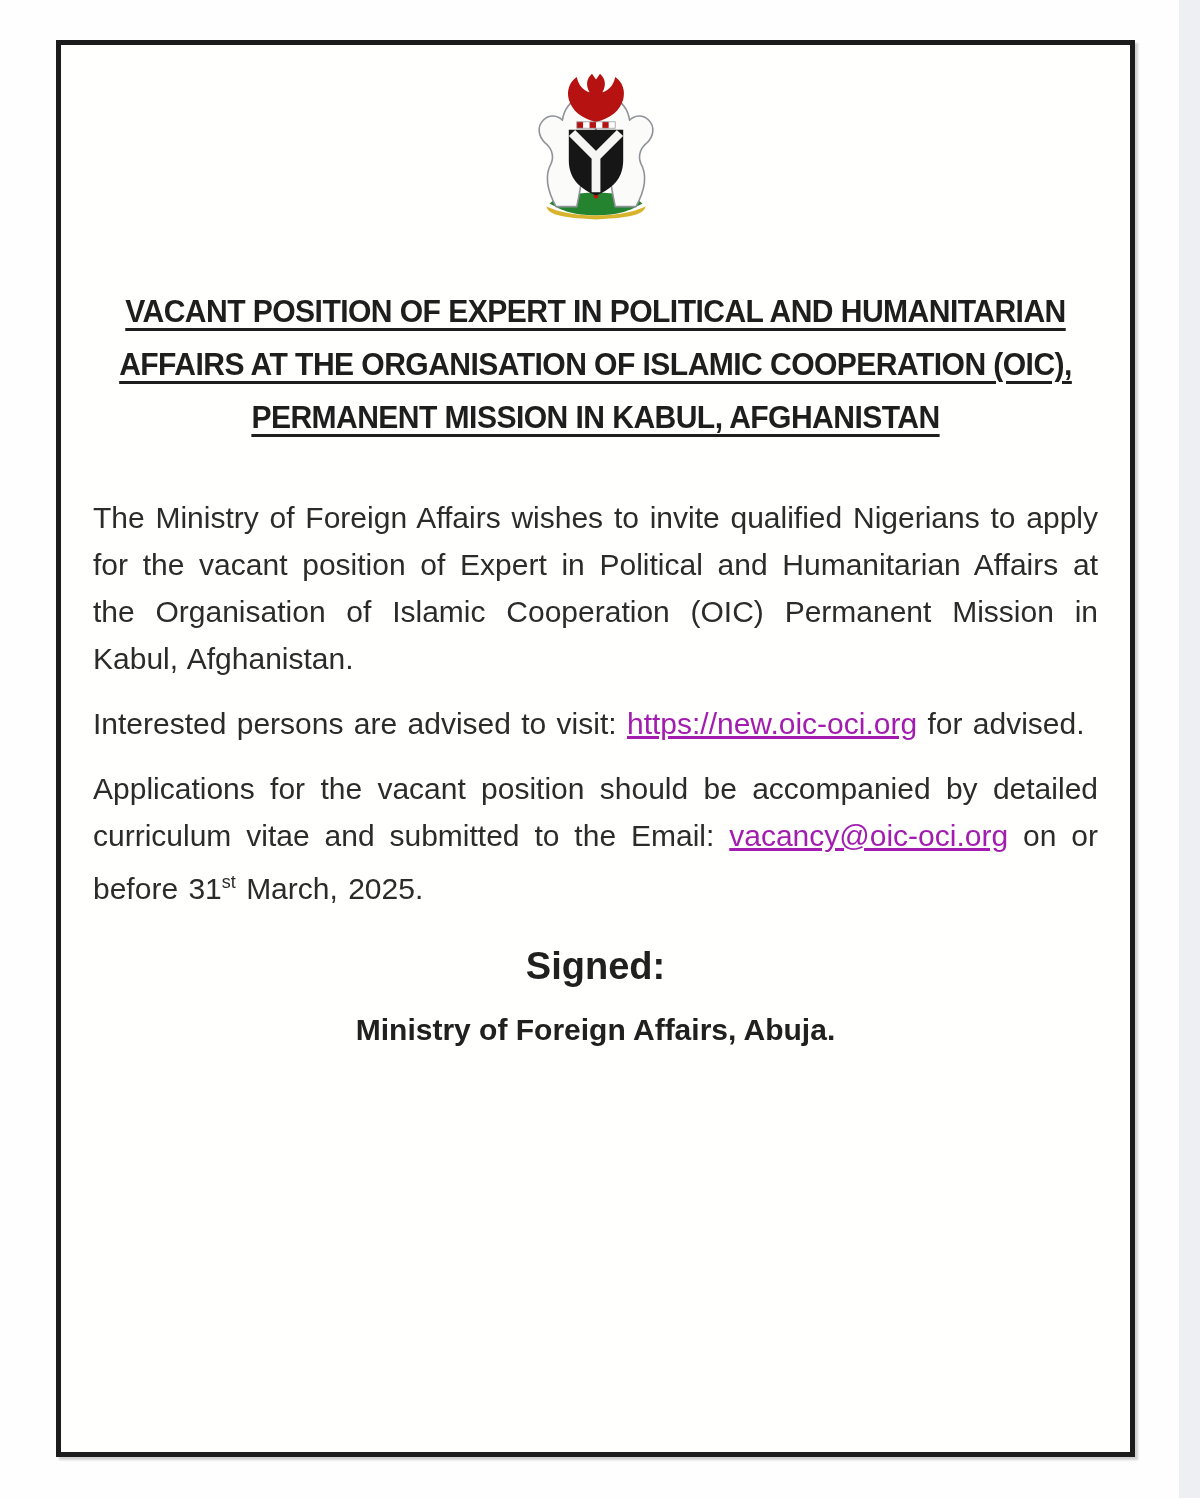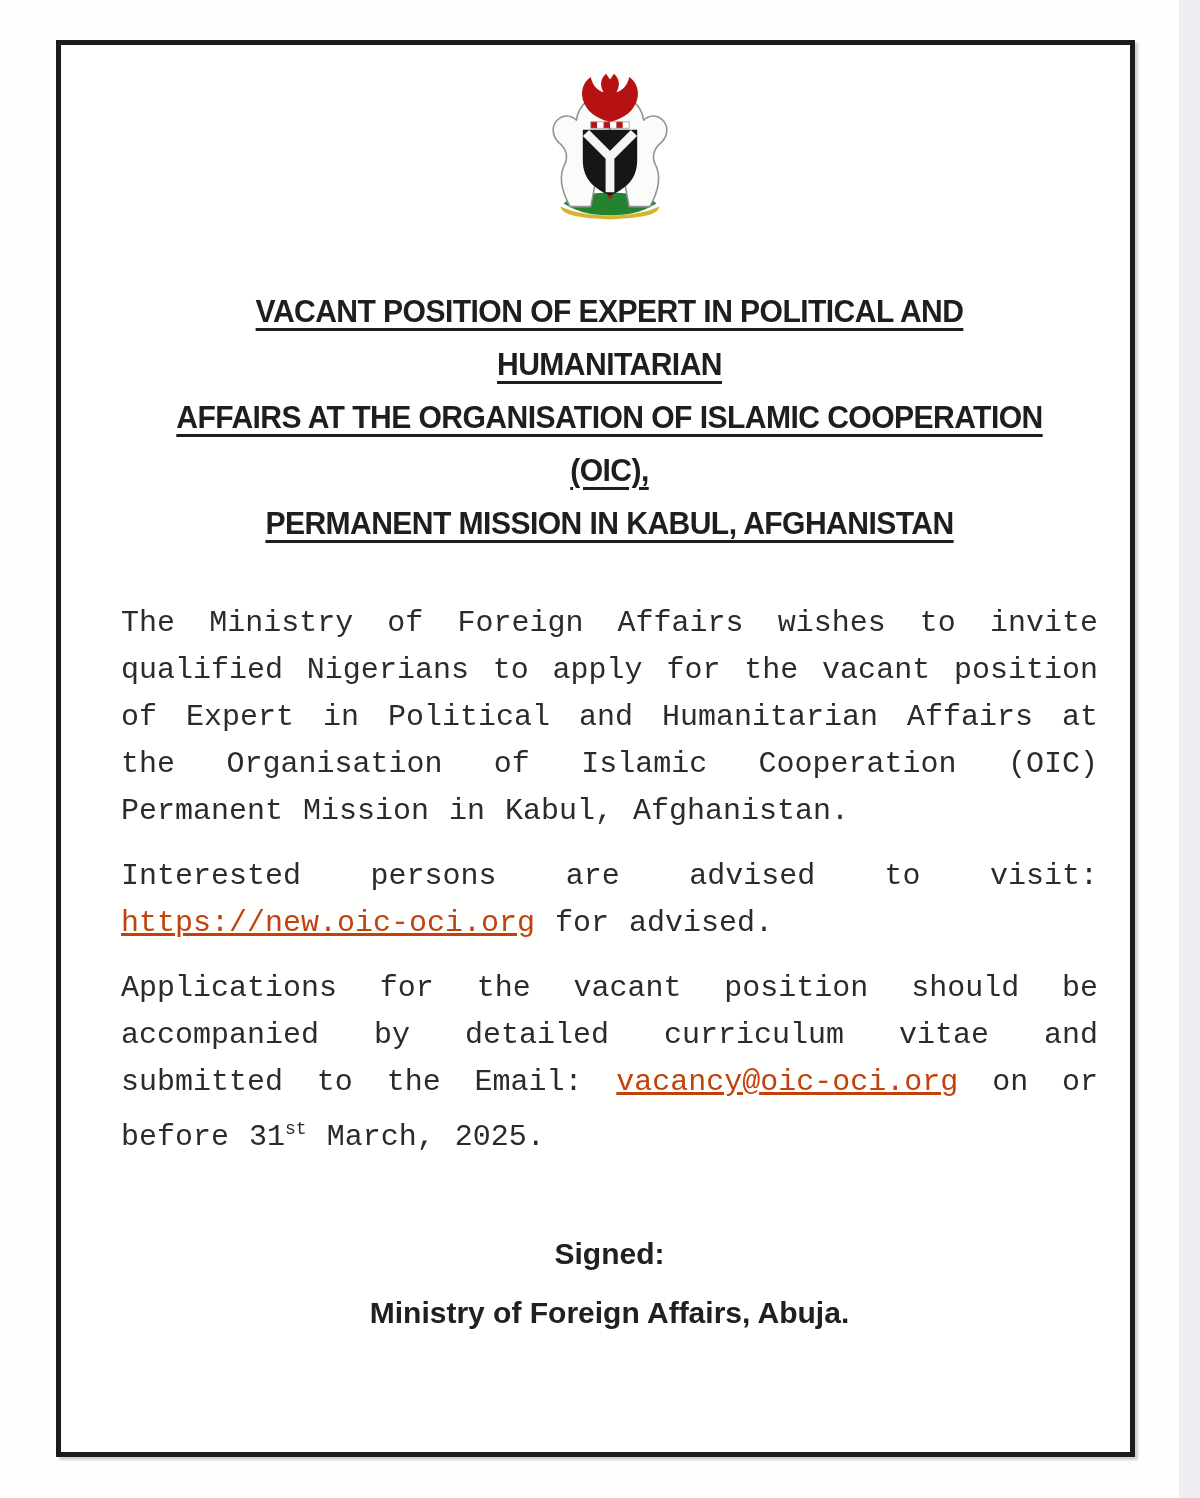--- a/index.html
+++ b/index.html
@@ -10,45 +10,44 @@
   }
   .edge-right{
     position:absolute;right:0;top:0;width:21px;height:100%;
     background:#edeff2;
   }
   .frame{
     position:absolute;left:56px;top:40px;
     width:1079px;height:1417px;box-sizing:border-box;
     border:5px solid #1c1c1c;background:#fffffe;
     box-shadow:3px 3px 2px rgba(125,125,130,0.35);
-    padding-left:28px;
   }
   .logo-wrap{text-align:center;padding-top:24px;}
   .logo-wrap svg{width:192px;height:160px;}
   .doc-title{
     margin:52px 26px 0;
     font-size:32px;line-height:53px;font-weight:700;
     letter-spacing:-0.6px;color:#1e1e1e;text-align:center;
   }
   .tline{
     display:block;transform:scaleX(0.94);
     text-decoration:underline;
     text-decoration-thickness:3px;text-underline-offset:6px;
   }
   .content{padding:0 32px;}
   .body-par{
     font-size:30px;line-height:47px;color:#2b2b2b;
-    text-align:justify;margin:17px 0 18px 0;word-spacing:2px;font-family:Liberation Mono, monospace;
+    text-align:justify;margin:17px 0 18px 0;word-spacing:2px;
   }
   .body-par.first{margin-top:50px;}
-  a.link{color:#c2410c;text-decoration:underline;cursor:pointer;}
+  a.link{color:#a21caf;text-decoration:underline;cursor:pointer;}
   sup{font-size:60%;}
   .signed{
-    text-align:center;font-weight:700;font-size:30px;
-    margin-top:76px;color:#202020;
+    text-align:center;font-weight:700;font-size:38px;
+    margin-top:33px;color:#202020;
   }
   .sig-block{
     text-align:center;font-weight:700;font-size:30px;
     line-height:39px;margin-top:22px;color:#202020;
   }
 </style>
 </head>
 <body>
 
 <div class="edge-right"></div>

